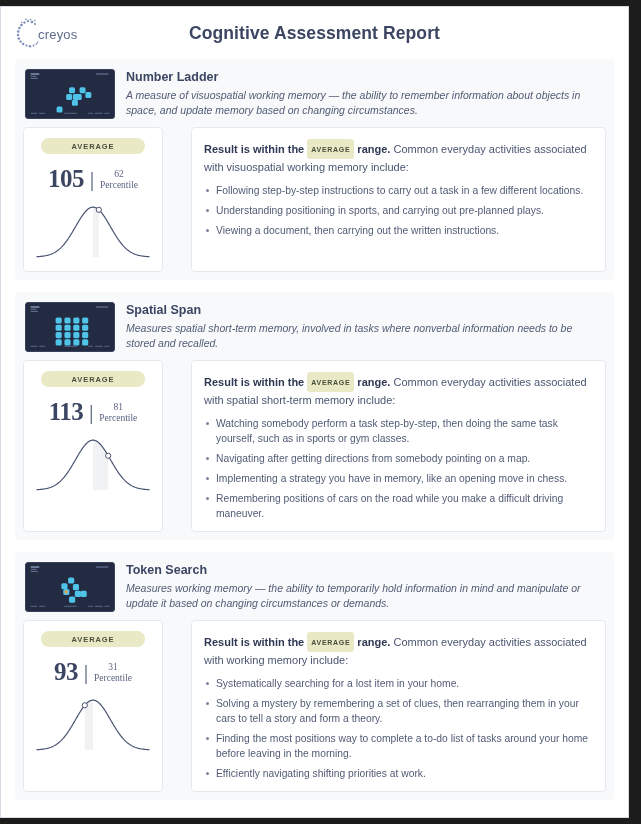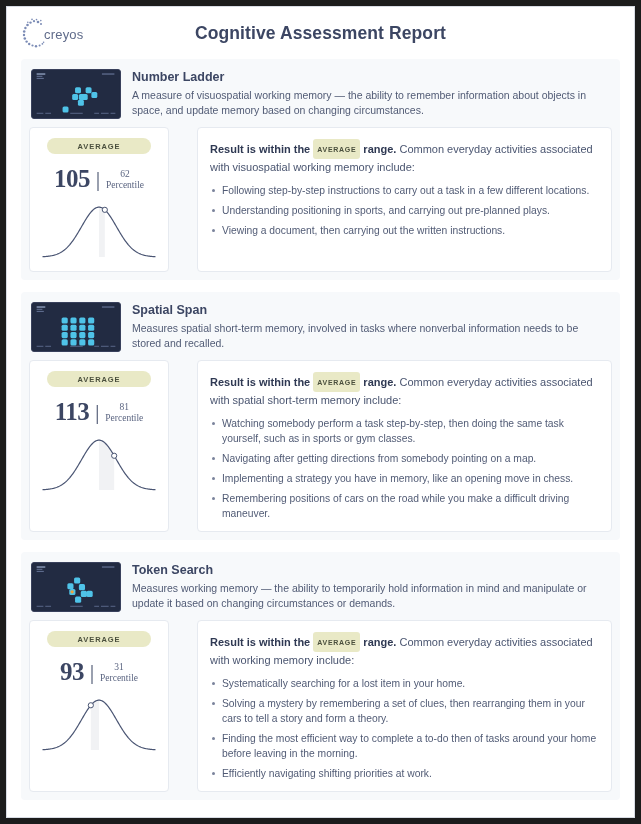--- a/index.html
+++ b/index.html
@@ -6,21 +6,21 @@
 
   html, body {
     width: 641px;
     height: 824px;
     background: #1c1c1c;
     font-family: "Liberation Sans", sans-serif;
   }
 
   .page-frame {
     position: absolute;
-    left: 6px; top: 6px;
+    left: 0; top: 6px;
     width: 629px; height: 812px;
     background: #ffffff;
     border: 1px solid #d8dce4;
     overflow: hidden;
   }
 
   
   .header {
     position: relative;
     height: 52px;
@@ -79,20 +79,21 @@
   .test-name {
     font-size: 12.5px;
     font-weight: bold;
     color: #3c4663;
     margin-bottom: 4px;
   }
   .test-desc {
     font-size: 10.5px;
     line-height: 15px;
     color: #515b75;
+    font-style: italic;
   }
 
   
   .result-row {
     display: flex;
     gap: 28px;
     align-items: stretch;
   }
   .score-card {
     width: 140px;
@@ -414,21 +415,21 @@
                 <circle cx="53.83" cy="13.28" r="2.6" fill="#ffffff" stroke="#4a5573" stroke-width="1"></circle>
               </svg>
             </div>
       </div>
 
       <div class="detail-card">
         <div class="detail-lead"><b>Result is within the</b> <span class="inline-badge">AVERAGE</span> <b>range.</b> Common everyday activities associated with working memory include:</div>
         <ul class="bullets">
               <li>Systematically searching for a lost item in your home.</li>
               <li>Solving a mystery by remembering a set of clues, then rearranging them in your cars to tell a story and form a theory.</li>
-              <li>Finding the most efficient way to complete a to-do then of tasks around your home before leaving in the morning.</li>
+              <li>Finding the most positions way to complete a to-do list of tasks around your home before leaving in the morning.</li>
               <li>Efficiently navigating shifting priorities at work.</li>
             </ul>
       </div>
 
     </div>
   </div>
 </div>
 </div>
 
 </body></html>

